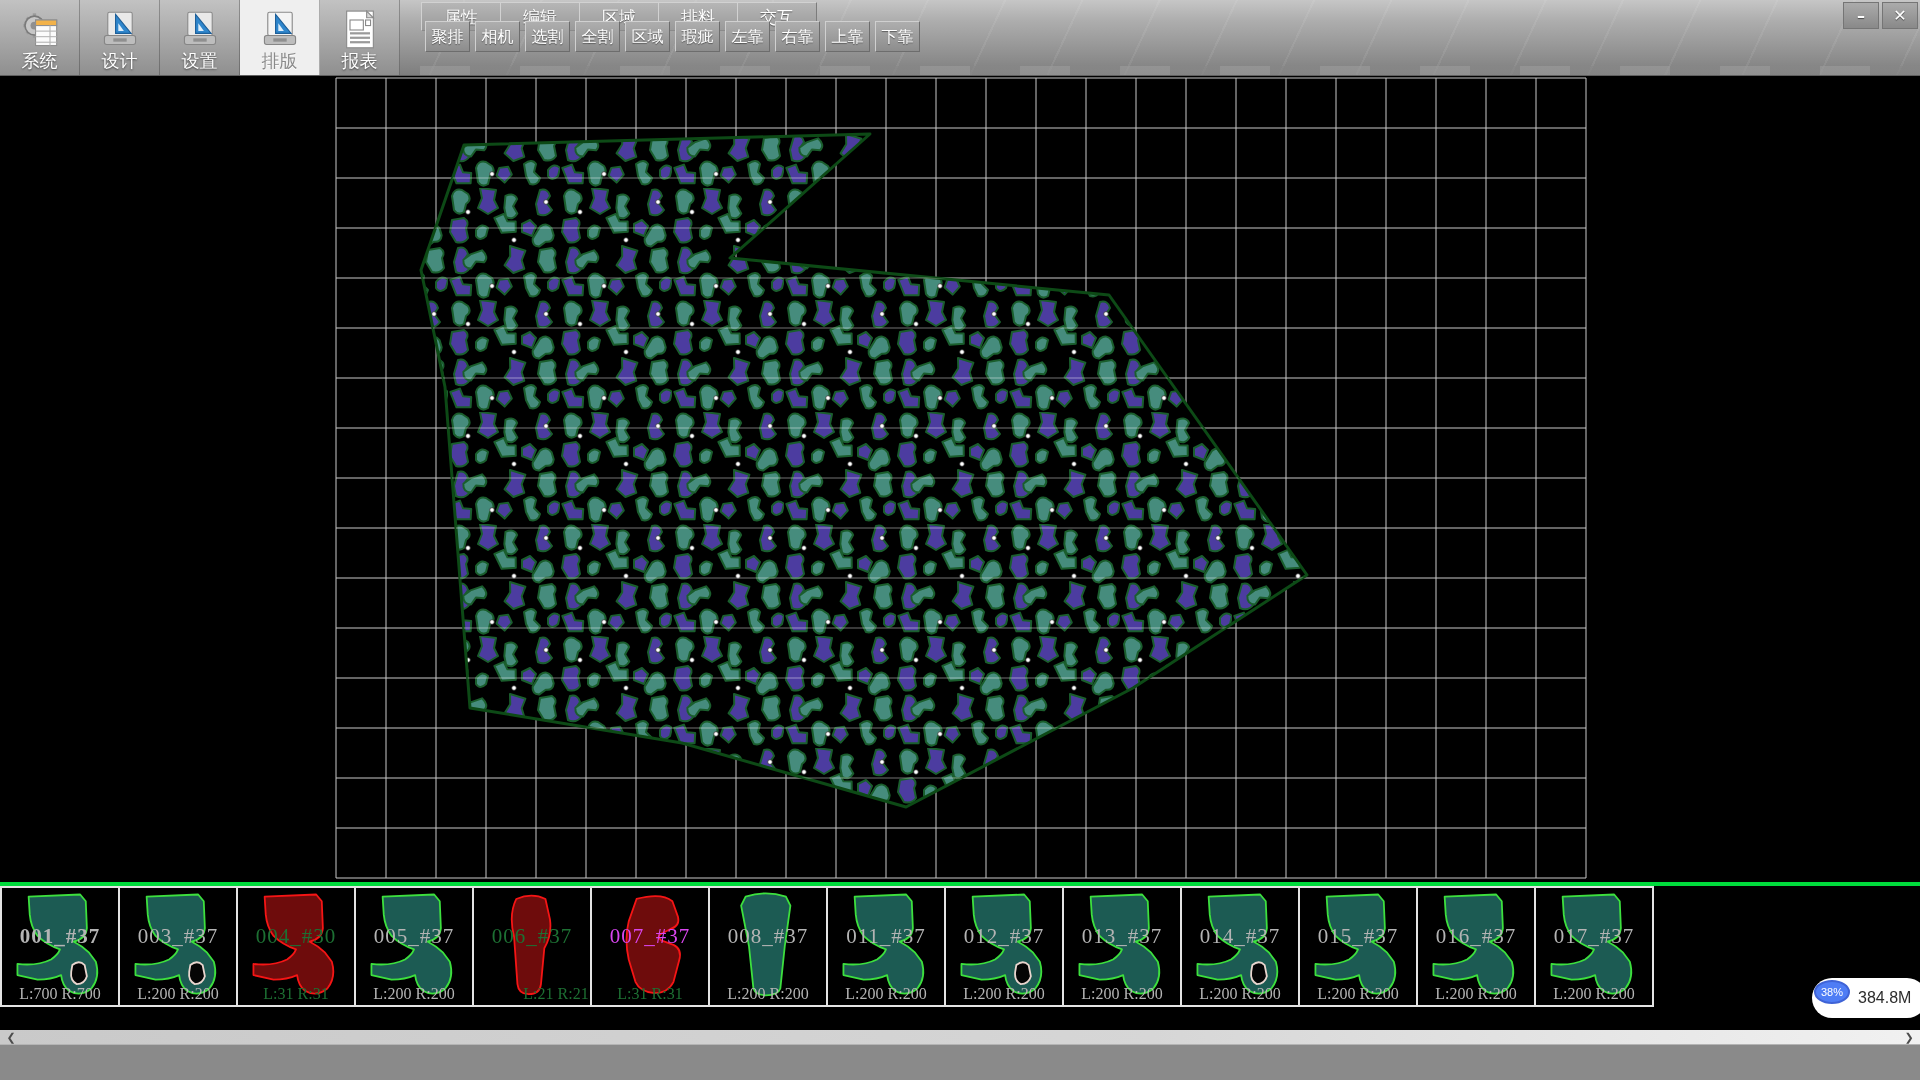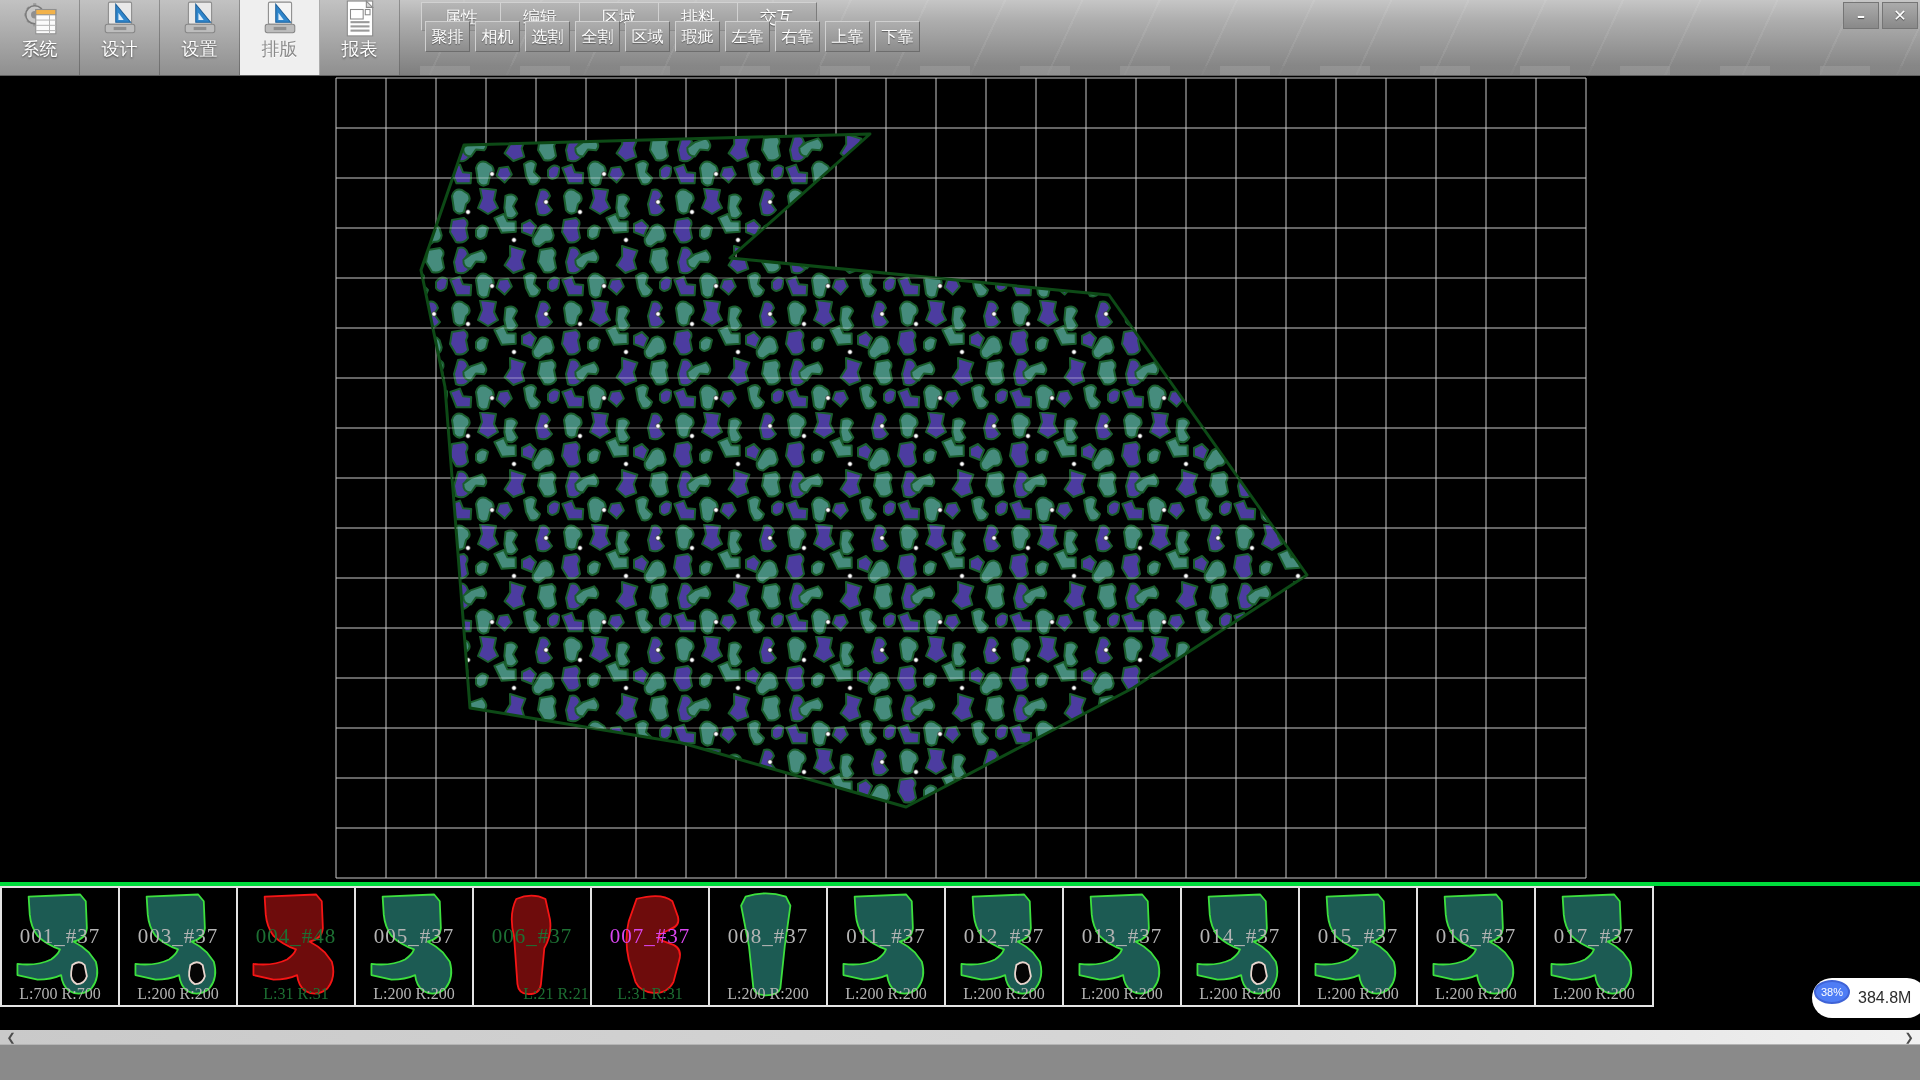--- a/index.html
+++ b/index.html
@@ -11,21 +11,21 @@
     background:linear-gradient(180deg,#c6c6c6 0%,#adadad 28%,#929292 70%,#7e7e7e 100%);
     border-bottom:1px solid #5f5f5f;box-sizing:border-box;}
   .topbar .streaks{position:absolute;inset:0;
     background:repeating-linear-gradient(115deg,rgba(255,255,255,.07) 0 2px,transparent 2px 70px);
     pointer-events:none;}
   .seg-strip{position:absolute;left:420px;right:0;top:66px;height:9px;opacity:.65;
     background:repeating-linear-gradient(90deg,#9b9b9b 0 50px,#878787 50px 100px);}
 
   .nav{position:absolute;left:0;top:0;height:75px;display:flex;}
   .nav-btn{width:80px;height:75px;display:flex;flex-direction:column;align-items:center;
-    justify-content:flex-end;padding-bottom:16px;box-sizing:border-box;
+    justify-content:flex-end;padding-bottom:4px;box-sizing:border-box;
     border-right:1px solid rgba(50,50,50,.35);
     background:linear-gradient(180deg,#c2c2c2,#8f8f8f);}
   .nav-btn.selected{background:#efefef;}
   .nav-btn svg{width:40px;height:40px;margin-bottom:1px;}
   .nav-lbl{font-size:18px;color:#fff;text-shadow:0 1px 2px rgba(0,0,0,.55);line-height:20px;}
   .nav-btn.selected .nav-lbl{color:#8a8a8a;text-shadow:0 1px 0 #fff;}
 
   .tabrow{position:absolute;left:422px;top:2px;display:flex;}
   .tab{width:80px;height:29px;line-height:28px;text-align:center;color:#fff;font-size:17px;
     text-shadow:0 1px 1px rgba(0,0,0,.45);box-sizing:border-box;margin-left:-1px;
@@ -288,40 +288,40 @@
       </g>
   </svg>
 </div>
 
 <div class="thumbstrip" id="strip">
   <div class="cell">
     <svg viewBox="0 0 100 100" preserveAspectRatio="xMidYMid meet">
       <path class="main" stroke-width="1.6" stroke-linejoin="round" d="M22,6 L68,4 L73,10 L74,34 Q73,44 62,46 Q70,50 76,56 L82,64 Q86,78 78,88 Q68,96 58,90 Q52,85 51,76 Q42,80 30,80 L12,76 L12,66 Q30,68 42,62 Q48,58 50,53 Q38,49 30,41 Q24,33 23,22 Z" fill="#1c5b53" stroke="#3de03e"></path>
       <path class="hole" stroke-width="1.6" stroke-linejoin="round" d="M61,67 Q67,62 72,67 L74,77 Q72,84 65,84 Q59,81 60,73 Z" fill="#050505" stroke="#e8d5ce"></path>
     </svg>
-    <div class="lbl" style="color: rgb(180, 180, 180);">001_#37</div>
+    <div class="lbl" style="color: rgb(180, 180, 180); font-weight: bold;">001_#37</div>
     <div class="info" style="color: rgb(180, 180, 180);">L:700 R:700</div>
   </div>
 
 
   <div class="cell">
     <svg viewBox="0 0 100 100" preserveAspectRatio="xMidYMid meet">
       <path class="main" stroke-width="1.6" stroke-linejoin="round" d="M22,6 L68,4 L73,10 L74,34 Q73,44 62,46 Q70,50 76,56 L82,64 Q86,78 78,88 Q68,96 58,90 Q52,85 51,76 Q42,80 30,80 L12,76 L12,66 Q30,68 42,62 Q48,58 50,53 Q38,49 30,41 Q24,33 23,22 Z" fill="#1c5b53" stroke="#3de03e"></path>
       <path class="hole" stroke-width="1.6" stroke-linejoin="round" d="M61,67 Q67,62 72,67 L74,77 Q72,84 65,84 Q59,81 60,73 Z" fill="#050505" stroke="#e8d5ce"></path>
     </svg>
     <div class="lbl" style="color: rgb(180, 180, 180); text-align: center;">003_#37</div>
     <div class="info" style="color: rgb(180, 180, 180);">L:200 R:200</div>
   </div>
 
   <div class="cell">
     <svg viewBox="0 0 100 100" preserveAspectRatio="xMidYMid meet">
       <path class="main" stroke-width="1.6" stroke-linejoin="round" d="M22,6 L68,4 L73,10 L74,34 Q73,44 62,46 Q70,50 76,56 L82,64 Q86,78 78,88 Q68,96 58,90 Q52,85 51,76 Q42,80 30,80 L12,76 L12,66 Q30,68 42,62 Q48,58 50,53 Q38,49 30,41 Q24,33 23,22 Z" fill="#6e0c0c" stroke="#f51515"></path>
 
     </svg>
-    <div class="lbl" style="color: rgb(29, 112, 51);">004_#48</div>
+    <div class="lbl" style="color: rgb(29, 112, 51);">004_#30</div>
     <div class="info" style="color: rgb(29, 112, 51);">L:31 R:31</div>
   </div>
 
   <div class="cell">
     <svg viewBox="0 0 100 100" preserveAspectRatio="xMidYMid meet">
       <path class="main" stroke-width="1.6" stroke-linejoin="round" d="M22,6 L68,4 L73,10 L74,34 Q73,44 62,46 Q70,50 76,56 L82,64 Q86,78 78,88 Q68,96 58,90 Q52,85 51,76 Q42,80 30,80 L12,76 L12,66 Q30,68 42,62 Q48,58 50,53 Q38,49 30,41 Q24,33 23,22 Z" fill="#1c5b53" stroke="#3de03e"></path>
 
     </svg>
     <div class="lbl" style="color: rgb(180, 180, 180);">005_#37</div>
     <div class="info" style="color: rgb(180, 180, 180);">L:200 R:200</div>

